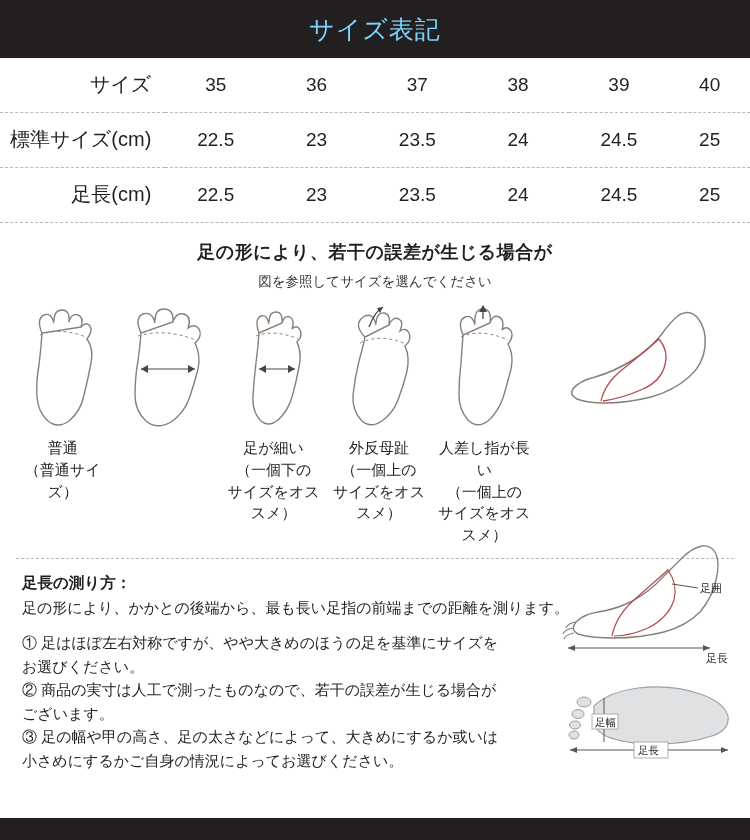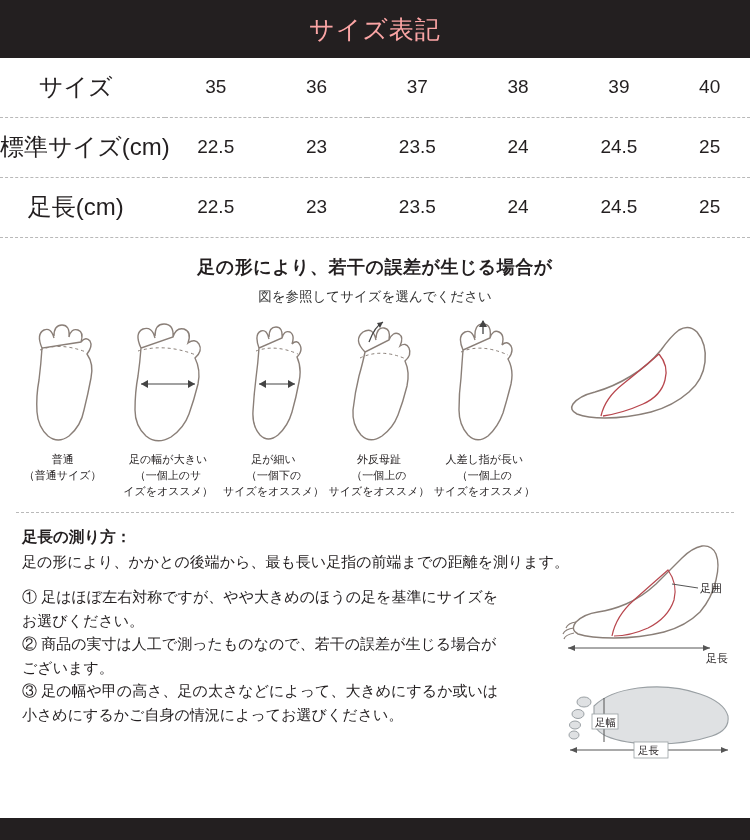--- a/index.html
+++ b/index.html
@@ -8,21 +8,21 @@
     background:#ffffff;
     font-family:"Liberation Sans", sans-serif;
     color:#231f20;
     overflow:hidden;
     position:relative;
   }
   
   .title-bar{
     height:58px;
     background:#231f20;
-    color:#fca5a5;
+    color:#7dd3fc;
     display:flex;align-items:center;justify-content:center;
     font-size:25px;
     letter-spacing:1px;
   }
   
   .size-table{
     width:100%;
     border-collapse:collapse;
     table-layout:fixed;
   }
@@ -30,23 +30,23 @@
     text-align:center;
     font-size:19px;
     padding:13px 0 14px 0;
     color:#231f20;
   }
   .size-table tr:not(:last-child) td{
     border-bottom:1px dashed #b9b9b9;
   }
   .size-table td.rowhead{
     width:150px;
-    text-align:center;
+    text-align:right;
     padding-right:14px;
-    font-size:24px;
+    font-size:20px;
     white-space:nowrap;
   }
   .size-table td.cell{
     width:100px;
   }
   .size-table td.cell.last{width:80px;}
 
   .tbl-wrap{border-bottom:1px dashed #b9b9b9;}
 
   
@@ -71,21 +71,21 @@
   .foot-col{
     width:106px;
     display:flex;
     flex-direction:column;
     align-items:center;
   }
   .foot-col.wide{width:206px;}
   .foot-art{height:130px;display:flex;align-items:flex-end;justify-content:center;}
   .foot-cap{
     text-align:center;
-    font-size:11px;
+    font-size:15px;
     line-height:1.45;
     color:#231f20;
     margin-top:6px;
   }
   .divider{
     border-top:1px dashed #b9b9b9;
     margin:12px 16px 0 16px;
   }
   
   .notes{
@@ -183,25 +183,20 @@
     <div class="foot-art">
       <svg width="86" height="128" viewBox="0 0 86 128">
         <path d="M16 30 Q9 15 18 11 Q27 8 30 20 M30 18 Q30 6 39 6 Q49 6 48 19 M48 19 Q51 9 59 11 Q67 14 63 25 Q70 20 74 26 Q78 33 70 40
                  Q76 52 73 66 Q69 82 64 96 Q59 110 46 119 Q32 127 21 118 Q10 108 10 92 Q10 74 13 58 Q15 44 16 30 Z" fill="none" stroke="#8a7f78" stroke-width="1.4"></path>
         <path d="M13 33 Q40 25 71 37" fill="none" stroke="#8a7f78" stroke-width="1" stroke-dasharray="3,3"></path>
         <line x1="16" y1="66" x2="70" y2="66" stroke="#444" stroke-width="1.2"></line>
         <path d="M16 66 l7 -4 v8 z" fill="#444"></path>
         <path d="M70 66 l-7 -4 v8 z" fill="#444"></path>
       </svg>
     </div>
-    <div class="foot-cap">
-      <div>足の幅が大きい</div>
-      <div>（一個上のサ</div>
-      <div>イズをオススメ）</div>
-    </div>
   </div>
 
   <div class="foot-col">
     <div class="foot-art">
       <svg width="70" height="128" viewBox="0 0 70 128">
         <path d="M20 30 Q15 16 22 13 Q28 11 30 21 M30 19 Q30 9 37 9 Q44 9 43 20 M43 20 Q45 12 51 14 Q56 17 53 26
                  Q58 21 61 27 Q64 33 58 39 Q63 50 60 64 Q57 80 53 94 Q49 108 39 117 Q29 125 21 117 Q13 108 14 93 Q15 76 17 60 Q19 45 20 30 Z" fill="none" stroke="#8a7f78" stroke-width="1.4"></path>
         <path d="M17 33 Q36 26 59 36" fill="none" stroke="#8a7f78" stroke-width="1" stroke-dasharray="3,3"></path>
         <line x1="20" y1="66" x2="56" y2="66" stroke="#444" stroke-width="1.2"></line>
         <path d="M20 66 l7 -4 v8 z" fill="#444"></path>

